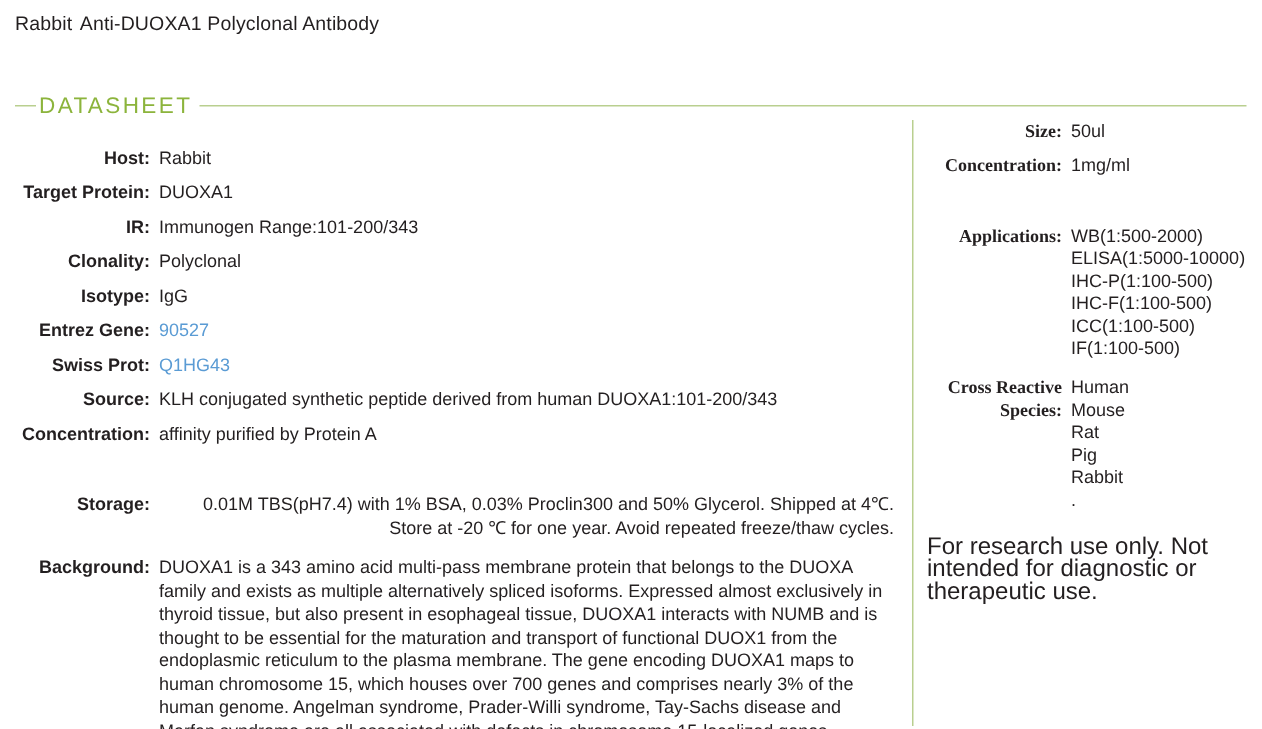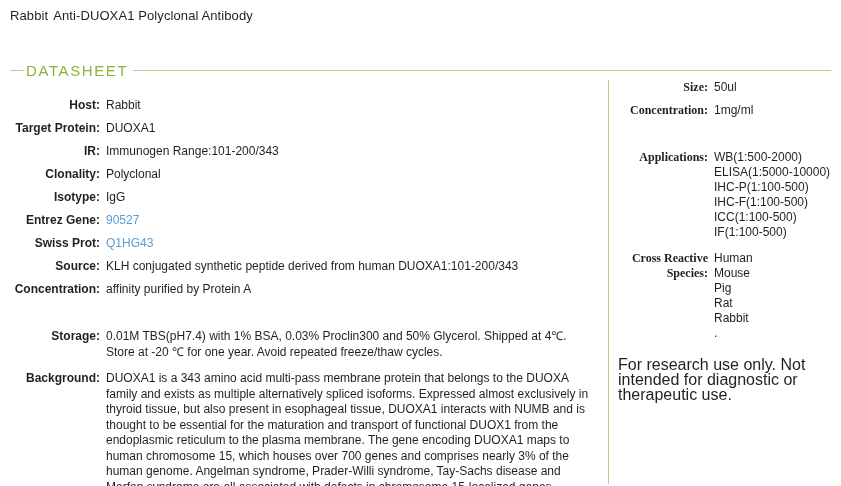--- a/index.html
+++ b/index.html
@@ -133,20 +133,21 @@
     font-size: 12px;
     line-height: 15px;
     color: #231f20;
     flex: 1 1 auto;
   }
   .val.link {
     color: #5a9bd4;
   }
   .val.multiline {
     line-height: 15.5px;
+    text-align: right;
   }
   .val .sub {
     display: block;
   }
   .row.gap-lg { margin-bottom: 11px; margin-top: 32px; }
 
   .footnote {
     margin-top: 16px;
     font-size: 16px;
     line-height: 15px;
@@ -261,22 +262,22 @@
           <span class="sub">ICC(1:100-500)</span>
           <span class="sub">IF(1:100-500)</span>
         </div>
       </div>
 
       <div class="row">
         <div class="lbl">Cross Reactive<br>Species:</div>
         <div class="val">
           <span class="sub">Human</span>
           <span class="sub">Mouse</span>
+          <span class="sub">Rat</span>
           <span class="sub">Pig</span>
-          <span class="sub">Rat</span>
           <span class="sub">Rabbit</span>
           <span class="sub">.</span>
         </div>
       </div>
 
       <div class="footnote">For research use only. Not intended for diagnostic or therapeutic use.</div>
 
     </div>
   </div>
 

